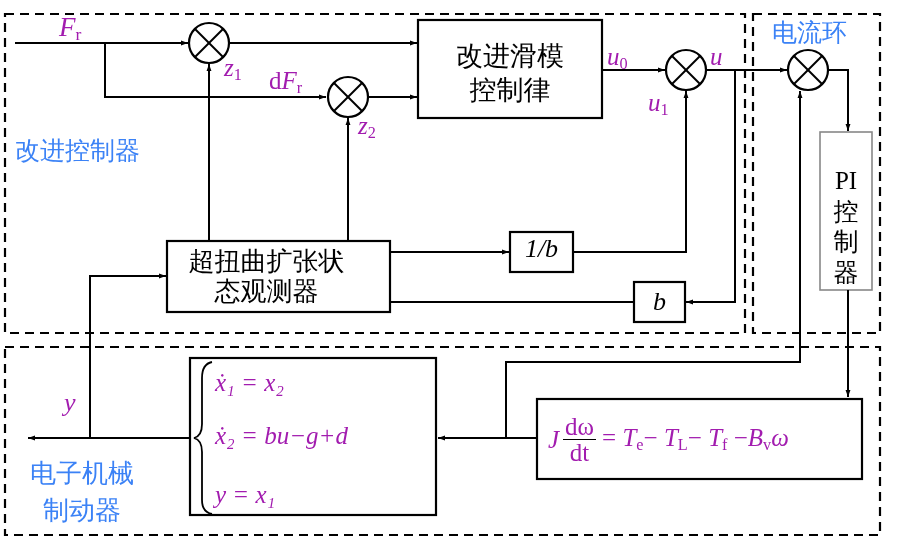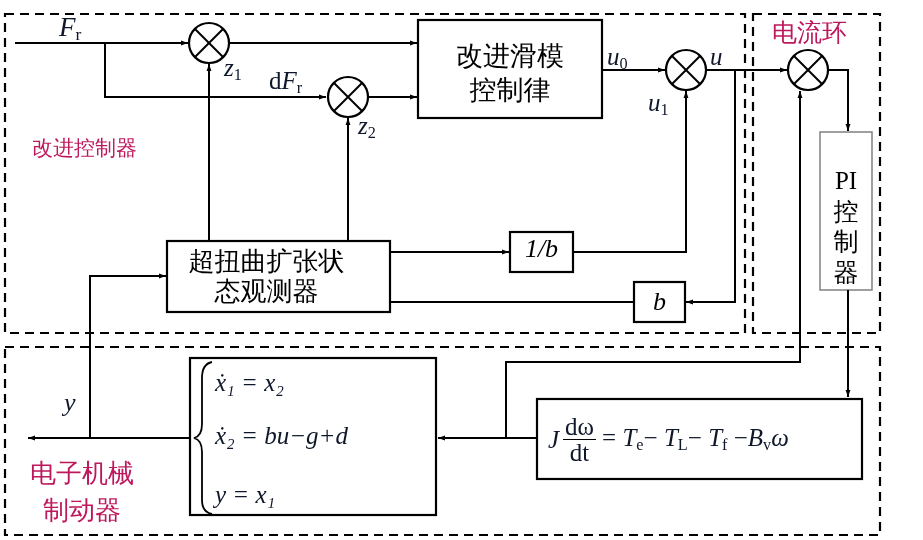--- a/index.html
+++ b/index.html
@@ -1,20 +1,20 @@
 <!DOCTYPE html>
 <html><head>
 <meta charset="utf-8">
 <style>
   html, body { margin:0; padding:0; background:#ffffff; }
   body { width:923px; height:540px; position:relative; overflow:hidden; font-family:"Liberation Serif", serif; }
   svg { position:absolute; left:0; top:0; }
-  .lbl { position:absolute; white-space:nowrap; color:#0f172a; line-height:1; }
+  .lbl { position:absolute; white-space:nowrap; color:#a21caf; line-height:1; }
   .cn { font-family:"DejaVu Sans", sans-serif; }
-  .red { color:#be185d; }
+  .red { color:#3b82f6; }
   .it { font-style:italic; }
   .box-text { position:absolute; display:flex; align-items:center; justify-content:center; text-align:center; line-height:1.25; }
   sub { font-size:65%; vertical-align:-0.25em; font-style:normal; }
 </style>
 </head>
 <body>
 
 <svg width="923" height="540" viewBox="0 0 923 540">
   <defs>
     <marker id="arr" viewBox="0 0 10 10" refX="10" refY="5" markerWidth="9" markerHeight="7" orient="auto-start-reverse" markerUnits="userSpaceOnUse">
@@ -92,21 +92,21 @@
 
   <rect x="510" y="232" width="63" height="40" fill="#fff" stroke="#000" stroke-width="2.2"></rect>
 
   <polyline points="573,252 686,252 686,91" fill="none" stroke="#000" stroke-width="2" marker-end="url(#arr)"></polyline>
 
   <rect x="634" y="282" width="51" height="40" fill="#fff" stroke="#000" stroke-width="2.2"></rect>
 
   <line x1="634" y1="302" x2="390" y2="302" stroke="#000" stroke-width="2"></line>
 </svg>
 
-<div class="lbl cn red" style="left:32px;top:138px;font-size:21px;">改进控制器</div>
+<div class="lbl cn red" style="left:15px;top:138px;font-size:25px;">改进控制器</div>
 <div class="lbl cn red" style="left:772px;top:20px;font-size:25px;">电流环</div>
 <div class="lbl cn red" style="left:30px;top:460px;font-size:26px;">电子机械</div>
 <div class="lbl cn red" style="left:43px;top:497px;font-size:26px;">制动器</div>
 
 <div class="lbl" style="left:59px;top:14px;font-size:27px;"><span class="it">F</span><sub>r</sub></div>
 <div class="lbl" style="left:269px;top:68px;font-size:25px;"><span>d</span><span class="it">F</span><sub>r</sub></div>
 <div class="lbl" style="left:224px;top:55px;font-size:25px;"><span class="it">z</span><sub>1</sub></div>
 <div class="lbl" style="left:358px;top:113px;font-size:25px;"><span class="it">z</span><sub>2</sub></div>
 <div class="lbl" style="left:607px;top:44px;font-size:25px;"><span class="it">u</span><sub>0</sub></div>
 <div class="lbl" style="left:648px;top:90px;font-size:25px;"><span class="it">u</span><sub>1</sub></div>

